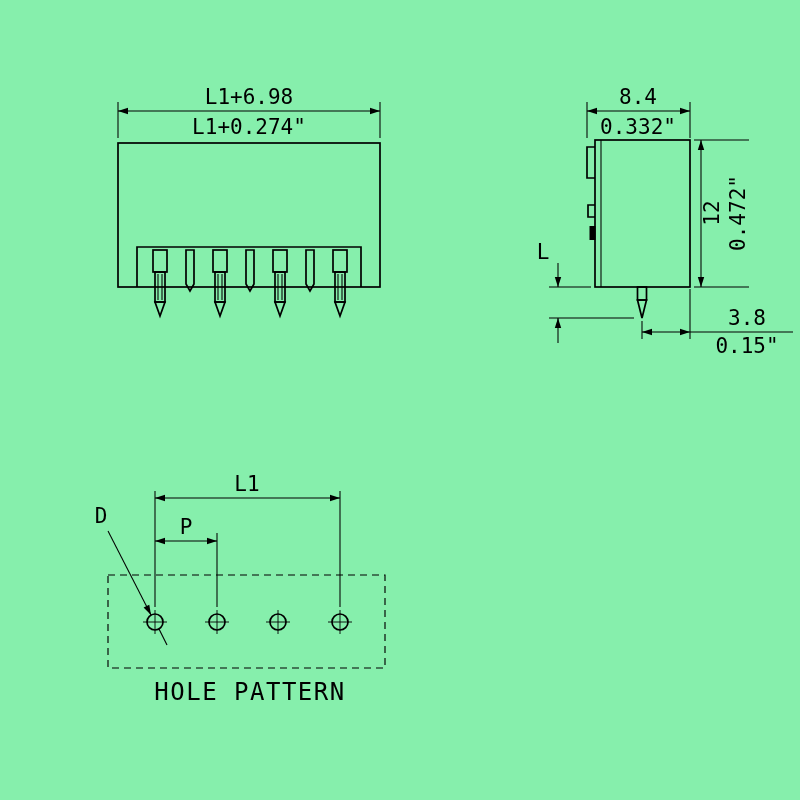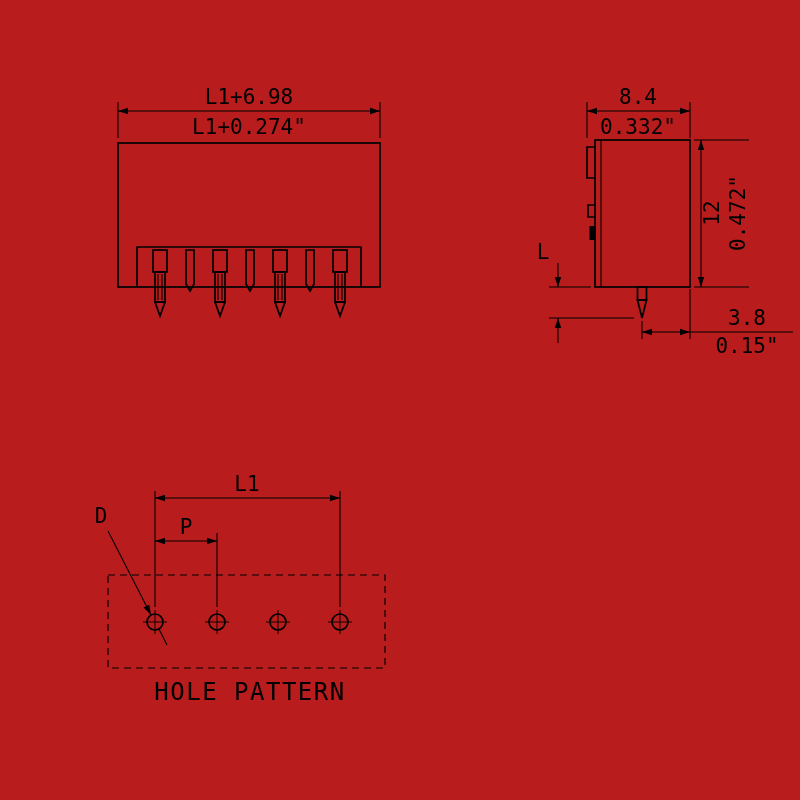--- a/index.html
+++ b/index.html
@@ -1,16 +1,16 @@
 <!DOCTYPE html>
 <html><head>
 <meta charset="utf-8">
 <style>
   html,body{margin:0;padding:0;background:#ffffff;}
-  .canvas{position:relative;width:800px;height:800px;background:#b91c1c;overflow:hidden;}
+  .canvas{position:relative;width:800px;height:800px;background:#86efac;overflow:hidden;}
   svg{display:block;}
   .obj{fill:none;stroke:#000;stroke-width:1.7;stroke-linejoin:miter;}
   .thin{fill:none;stroke:#000;stroke-width:1.05;}
   .hair{fill:none;stroke:#000;stroke-width:0.9;}
   .dimline{fill:none;stroke:#000;stroke-width:1.05;}
   .fillb{fill:#000;stroke:none;}
   .dashed{fill:none;stroke:#000;stroke-width:1.15;stroke-dasharray:7 5;}
   text{font-family:"DejaVu Sans Mono","Liberation Mono",monospace;font-size:21px;fill:#000;}
   .caption{font-size:24px;letter-spacing:1.5px;}
 </style>

